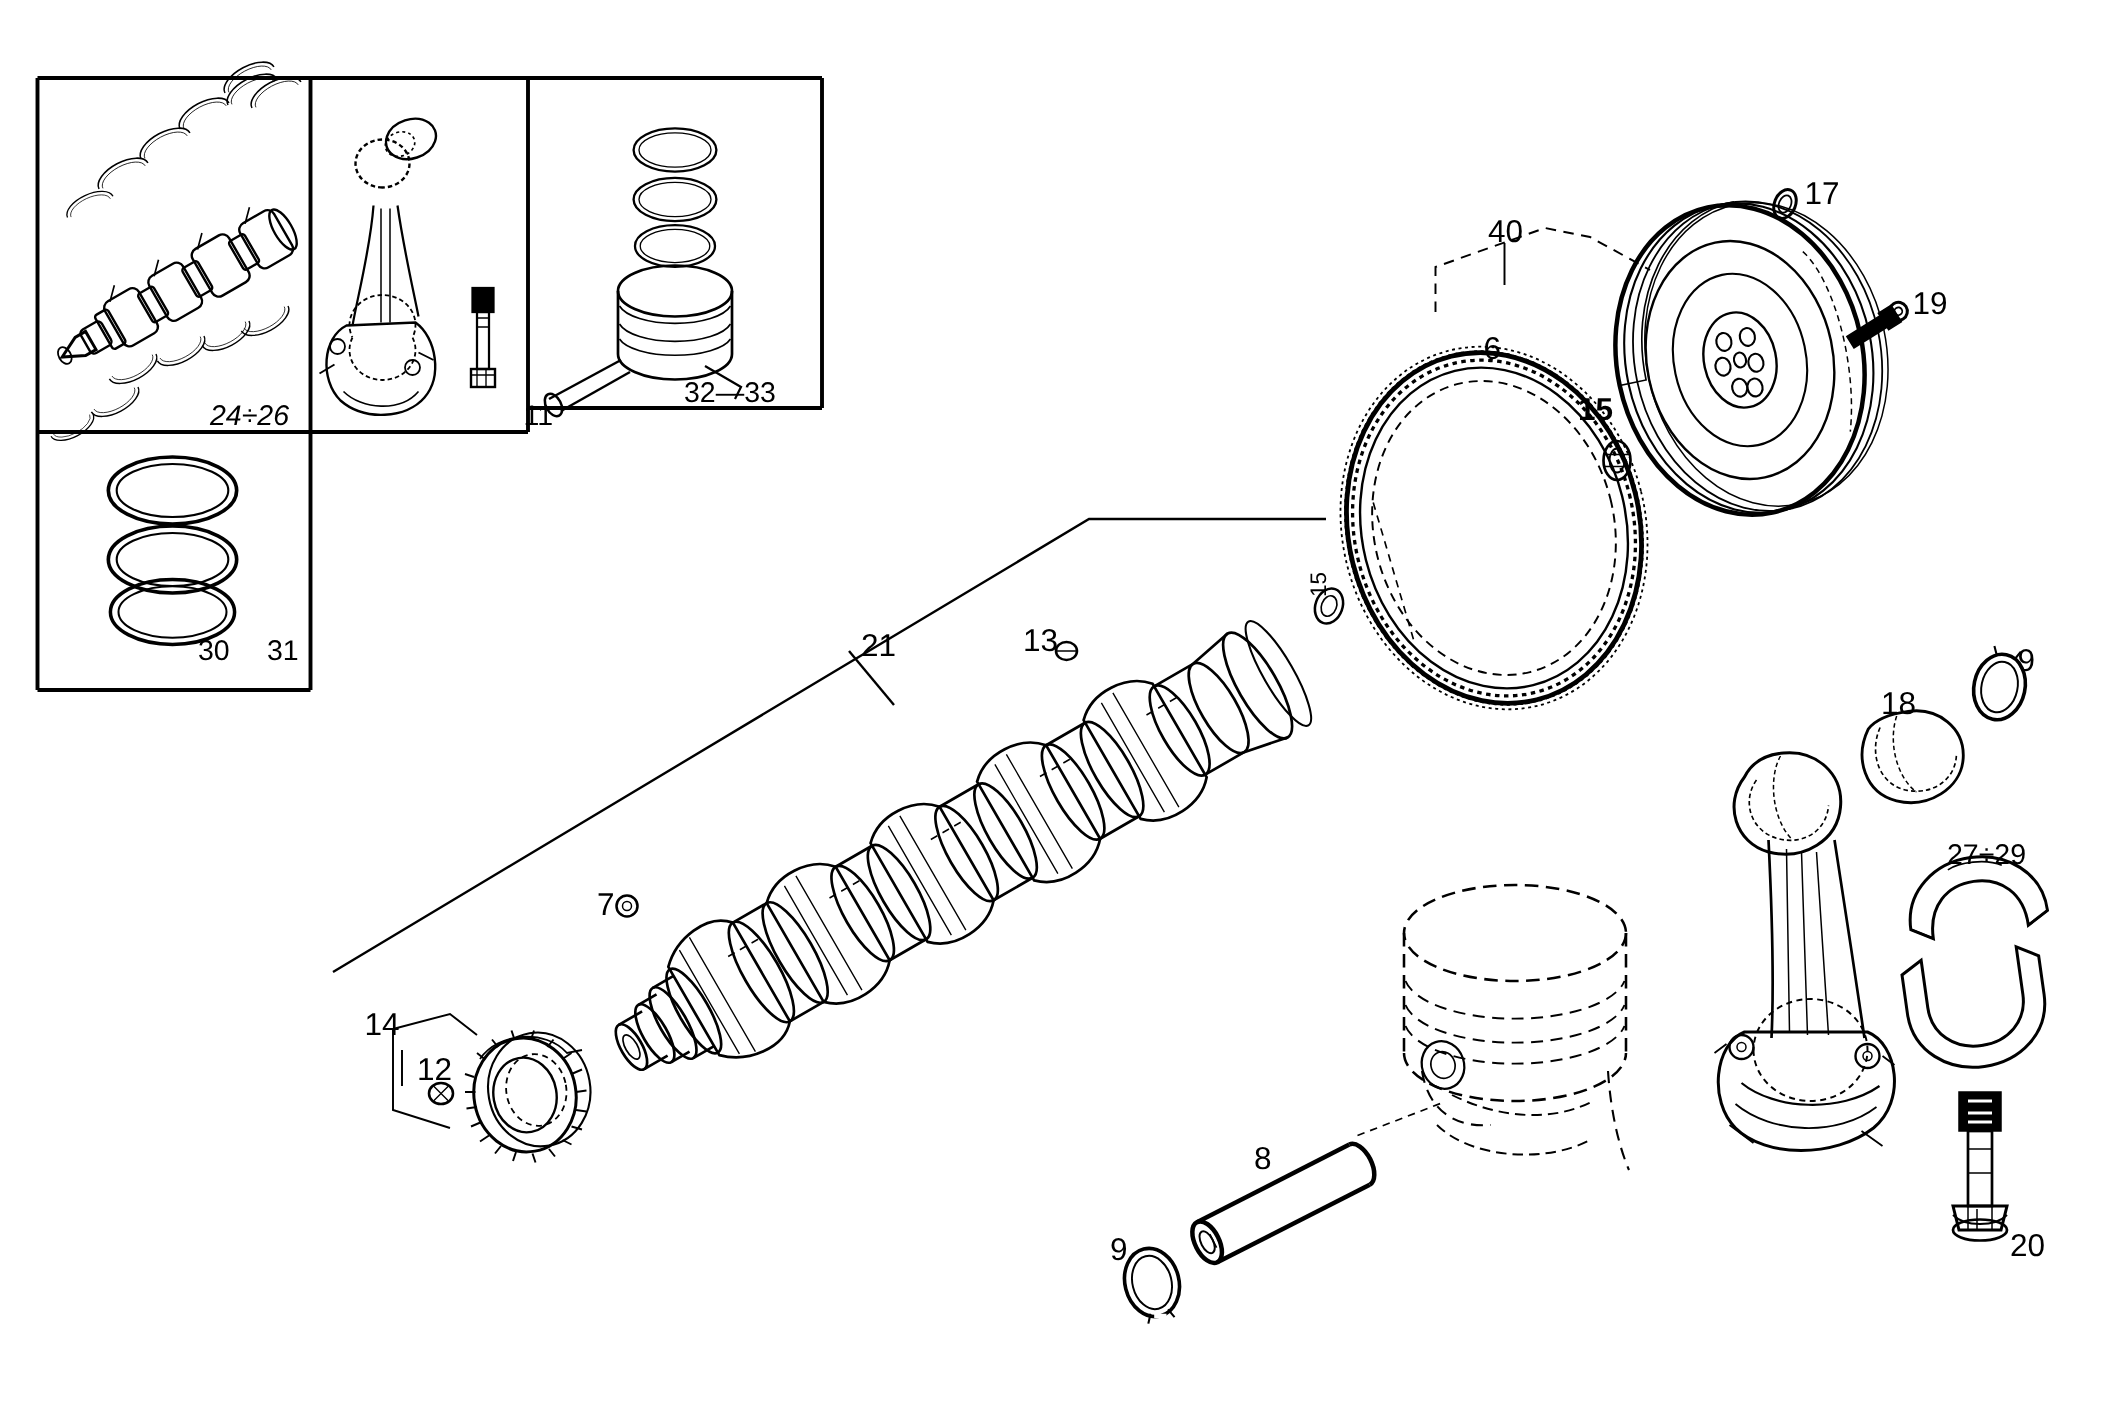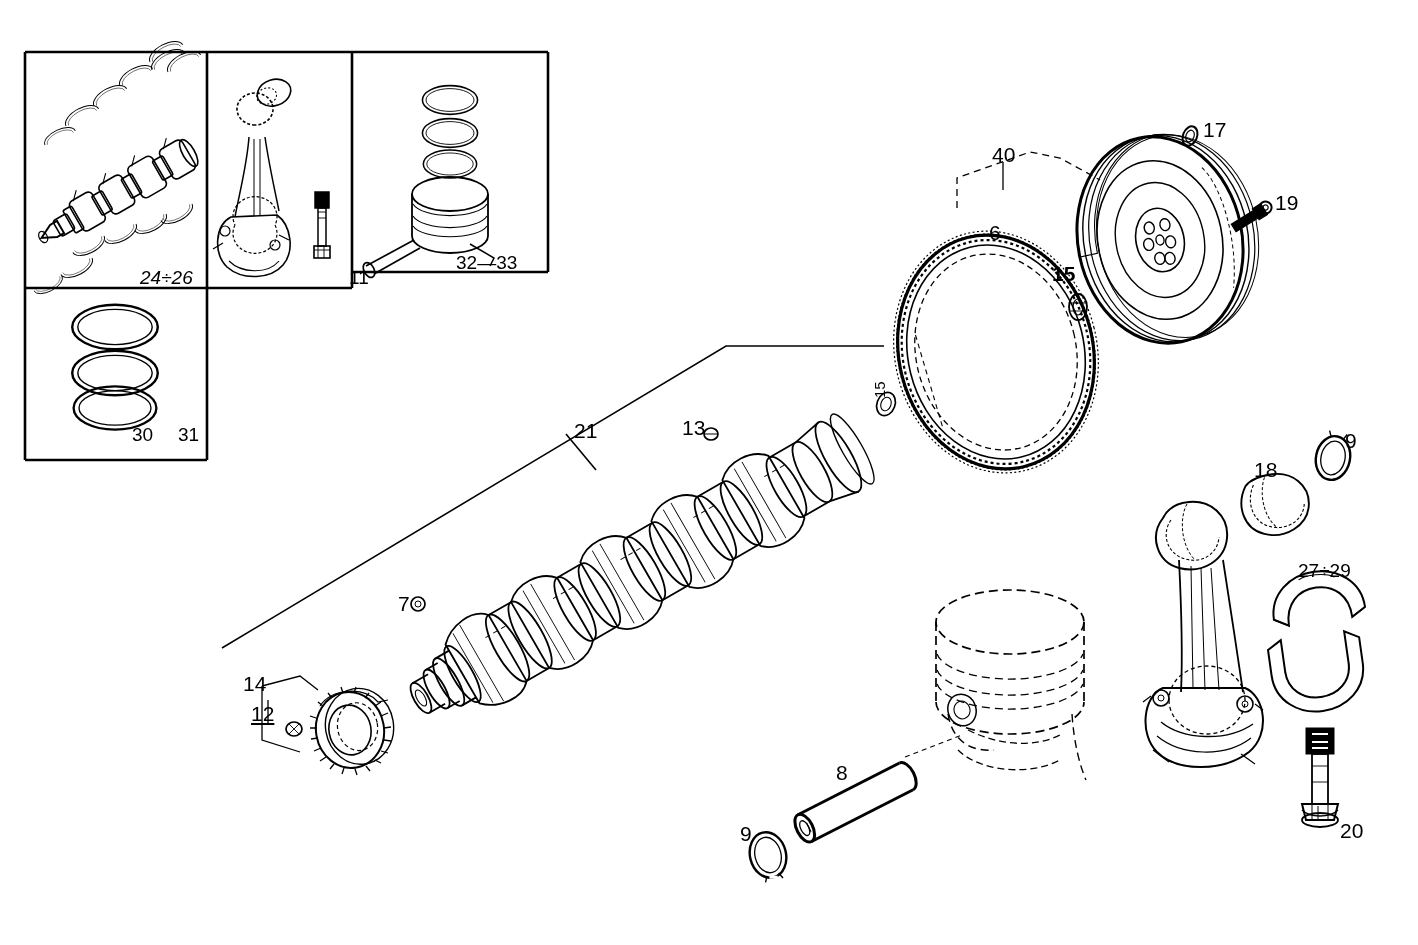--- a/index.html
+++ b/index.html
@@ -440,21 +440,21 @@
 
 <div class="lbl n" style="left:992px;top:144px;">40</div>
 <div class="lbl n" style="left:1203px;top:119px;">17</div>
 <div class="lbl n" style="left:1275px;top:192px;">19</div>
 <div class="lbl n" style="left:989px;top:222px;">6</div>
 <div class="lbl b" style="left:1052px;top:263px;">15</div>
 <div class="lbl n" style="left:554px;top:420px;margin-left:20px;">21</div>
 <div class="lbl n" style="left:682px;top:417px;text-align:right;">13</div>
 <div class="lbl n" style="left:398px;top:593px;">7</div>
 <div class="lbl n" style="left:243px;top:673px;">14</div>
-<div class="lbl n" style="left:251px;top:703px;text-decoration:underline;">12</div>
+<div class="lbl n" style="left:278px;top:703px;">12</div>
 <div class="lbl n" style="left:836px;top:762px;">8</div>
 <div class="lbl n" style="left:740px;top:823px;">9</div>
 <div class="lbl n" style="left:1345px;top:430px;">9</div>
 <div class="lbl n" style="left:1254px;top:459px;">18</div>
 <div class="lbl sm" style="left:1270px;top:561px;margin-left:28px;">27÷29</div>
 <div class="lbl n" style="left:1340px;top:820px;">20</div>
 <div class="lbl rot" style="left:872px;top:398px;">15</div>
 
 </div>
 

